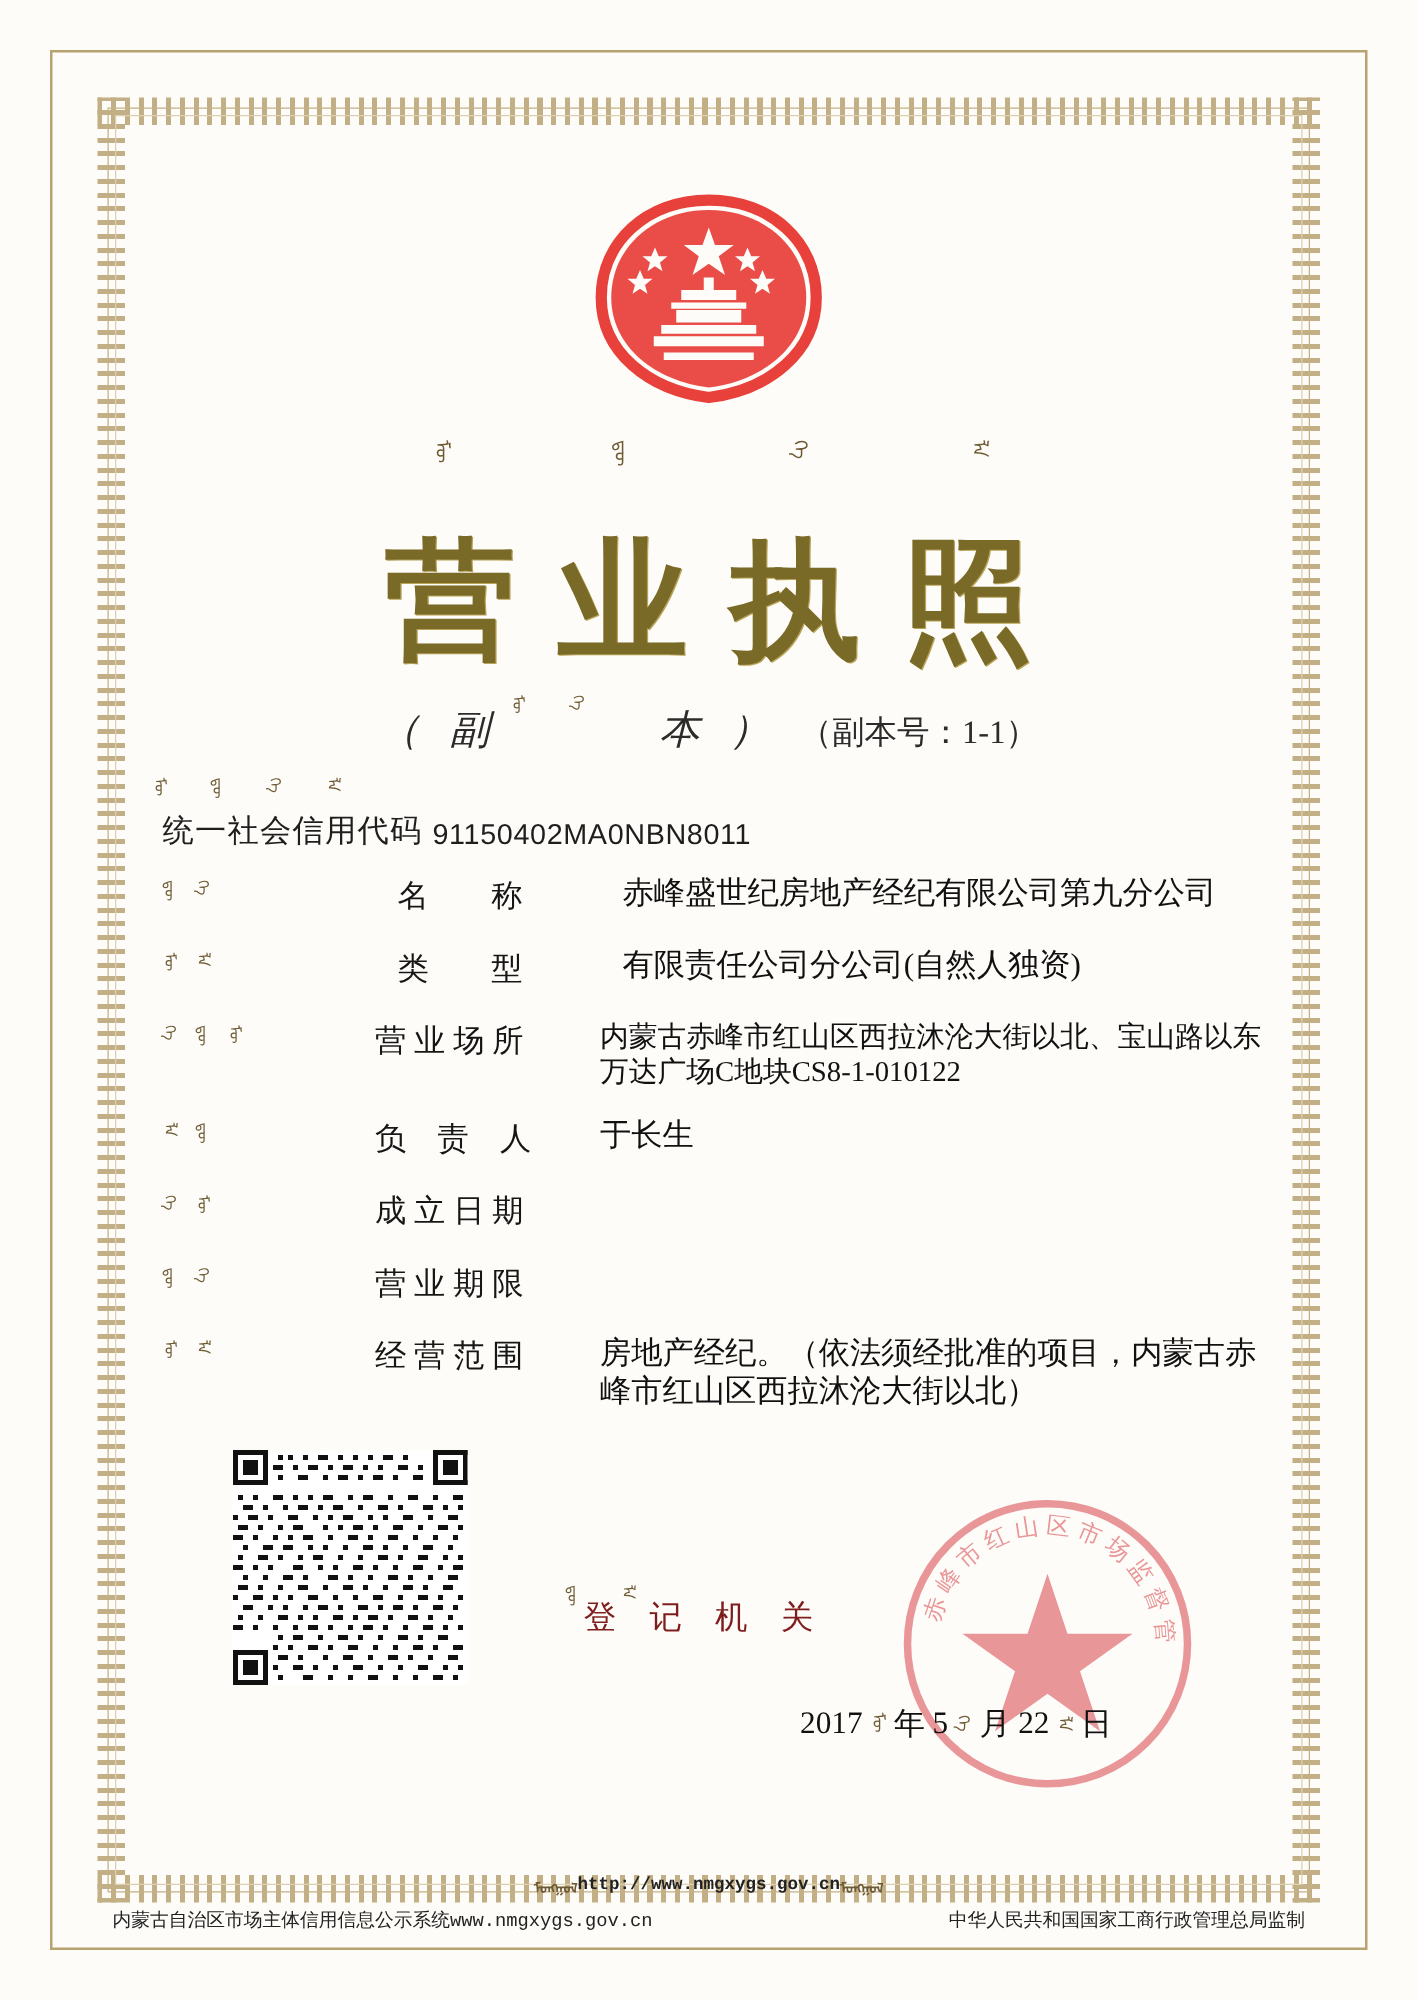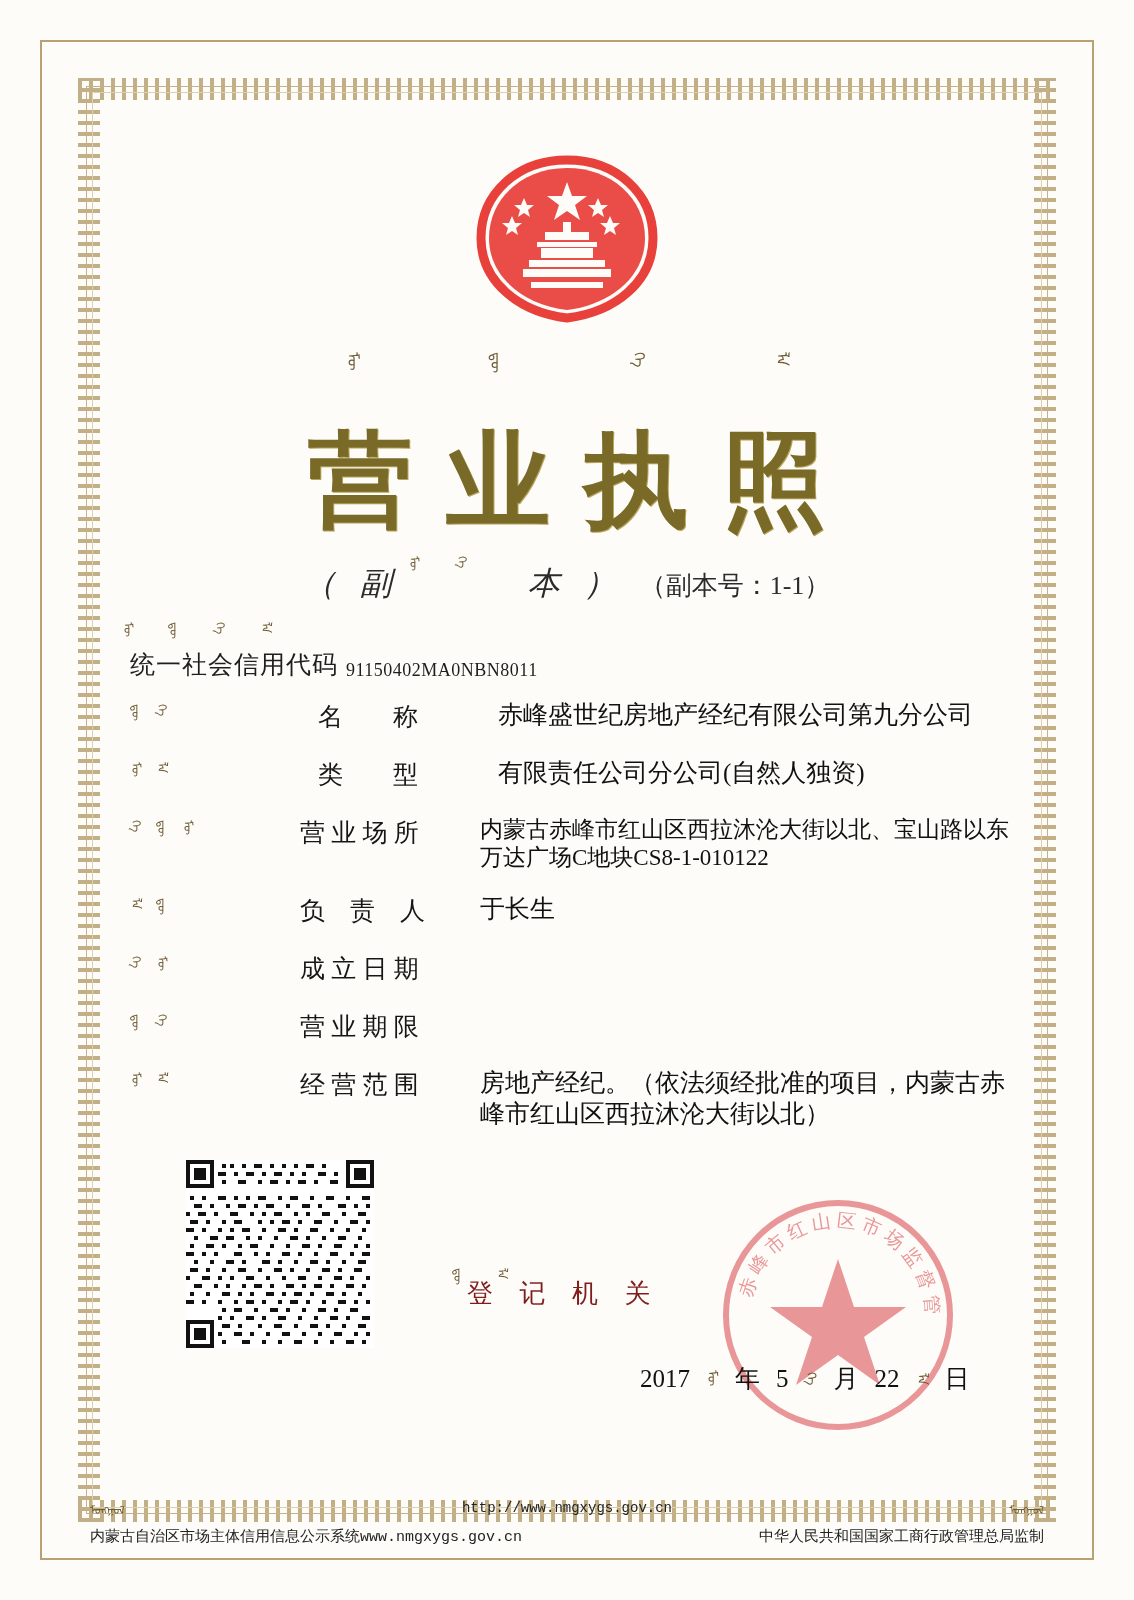--- a/index.html
+++ b/index.html
@@ -67,21 +67,21 @@
   }
   .subtitle .fu{letter-spacing:24px;font-style:italic;}
   .subno{font-size:26px;}
 
   .code-line{
     position:absolute;left:130px;top:648px;right:120px;
     font-size:25px;color:#1e1e1e;
     display:flex;align-items:flex-end;gap:8px;
   }
   .code-line .lbl{letter-spacing:1px;}
-  .code-line .val{font-family:Liberation Serif, serif;font-size:18px;letter-spacing:.5px;}
+  .code-line .val{font-family:Liberation Sans, sans-serif;font-size:23px;letter-spacing:.5px;}
 
   .rows{
     position:absolute;left:130px;top:700px;right:110px;
   }
   .row{
     display:flex;
     align-items:flex-start;
     margin-bottom:22px;
     min-height:36px;
   }
@@ -124,31 +124,31 @@
 
   .seal{
     position:absolute;left:718px;top:1195px;
     width:240px;height:240px;
     opacity:.55;
   }
 
   .date-line{
     position:absolute;left:640px;top:1362px;
     font-size:25px;color:#111;
-    display:flex;align-items:center;gap:16px;
+    display:flex;align-items:center;gap:6px;
   }
   .date-line .num{font-family:"Liberation Serif",serif;}
   .date-line .sm{font-size:13px;color:#6e5a33;}
 
   .footer{
     position:absolute;left:90px;right:90px;top:1498px;
     font-size:14px;color:#222;
   }
   .footer .f-row{
-    display:flex;justify-content:space-between;align-items:center;
+    display:flex;justify-content:center;align-items:center;font-weight:bold;
   }
   .footer .f-mong{font-size:11px;color:#6e5a33;}
   .footer .url{
     font-family:"Liberation Mono", monospace;font-size:14px;color:#222;
   }
   .footer .line2{
     display:flex;justify-content:space-between;margin-top:10px;font-size:15px;
   }
   .footer .line2 .mono{font-family:"Liberation Mono", monospace;font-size:15px;}
   .mglyph{

